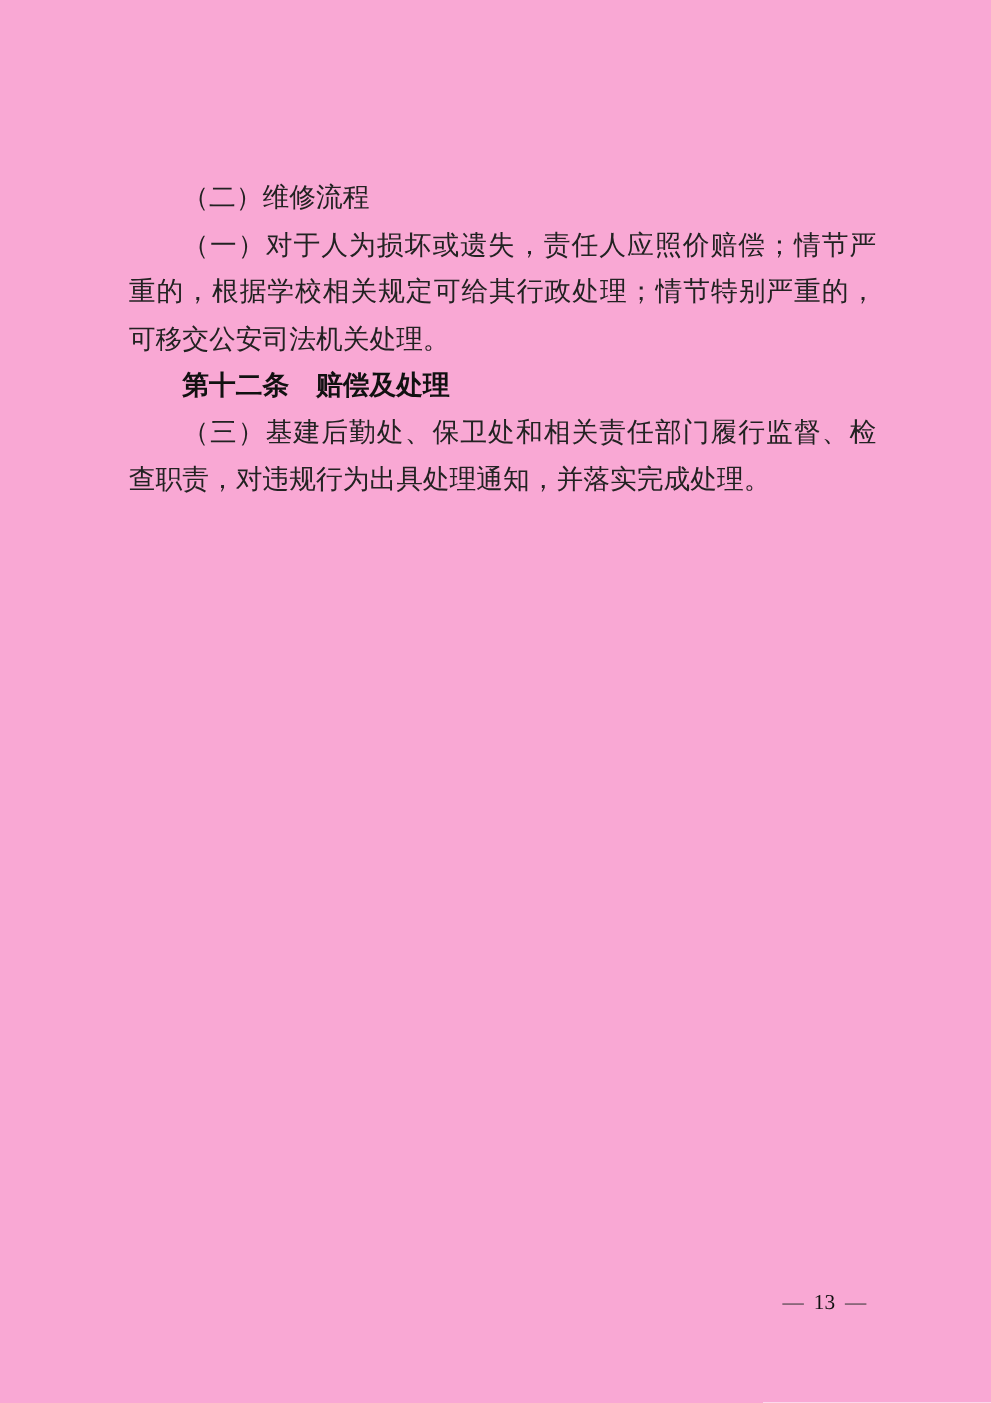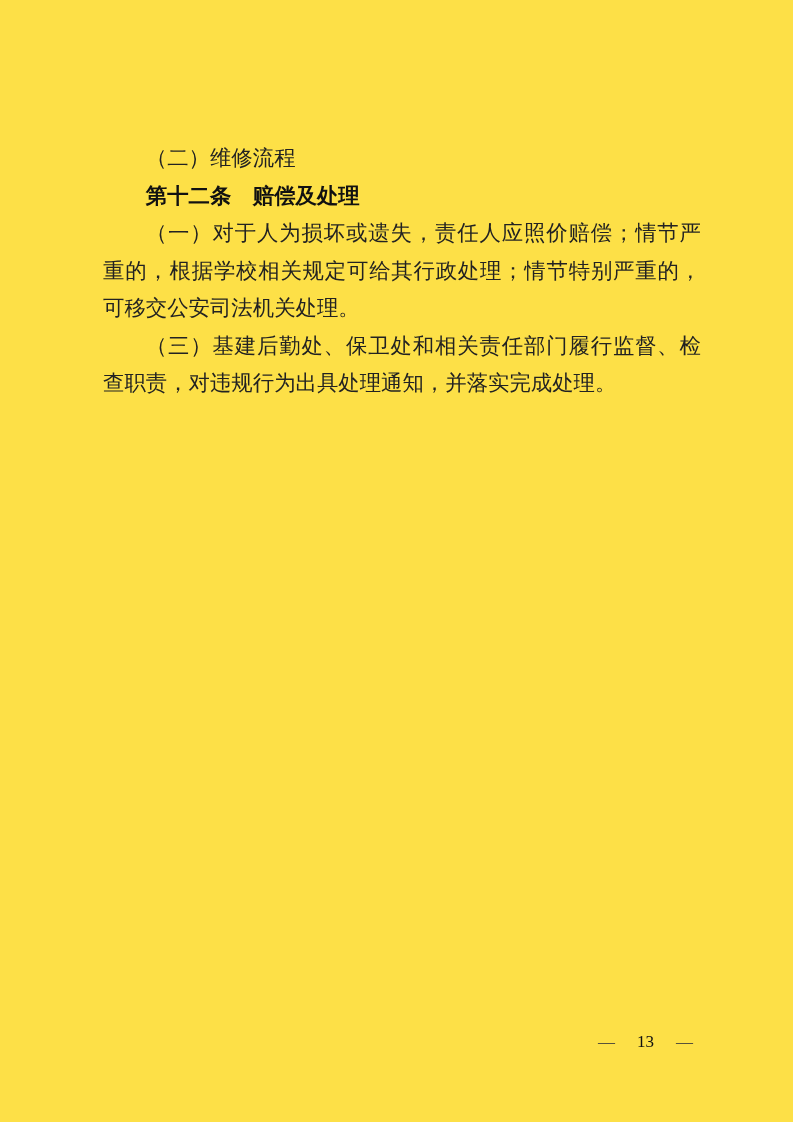--- a/index.html
+++ b/index.html
@@ -4,21 +4,21 @@
 <style>
   html, body {
     margin: 0;
     padding: 0;
     background: #ffffff;
   }
   .page {
     position: relative;
     width: 793px;
     height: 1122px;
-    background: #fde047;
+    background: #f9a8d4;
     overflow: hidden;
     font-family: "Liberation Serif", serif;
   }
   .content {
     position: absolute;
     left: 103px;
     top: 140px;
     width: 598px;
   }
   .para {
@@ -46,33 +46,33 @@
     line-height: 24px;
     color: #1a1a1a;
     font-family: "Liberation Serif", serif;
     white-space: nowrap;
   }
   .page-footer .dash {
     color: #3a3a3a;
     letter-spacing: 0;
   }
   .page-footer .num {
-    margin: 0 22px;
+    margin: 0 8px;
     color: #111111;
   }
 </style>
 </head>
 <body>
 
 <div class="page">
 
   <div class="content">
     <p class="para">（二）维修流程</p>
+    <p class="para">（一）对于人为损坏或遗失，责任人应照价赔偿；情节严重的，根据学校相关规定可给其行政处理；情节特别严重的，可移交公安司法机关处理。</p>
     <p class="para heading">第十二条　赔偿及处理</p>
-    <p class="para">（一）对于人为损坏或遗失，责任人应照价赔偿；情节严重的，根据学校相关规定可给其行政处理；情节特别严重的，可移交公安司法机关处理。</p>
     <p class="para">（三）基建后勤处、保卫处和相关责任部门履行监督、检查职责，对违规行为出具处理通知，并落实完成处理。</p>
   </div>
 
   <div class="page-footer">
     <span class="dash">—</span><span class="num">13</span><span class="dash">—</span>
   </div>
 
 </div>
 
 </body></html>

